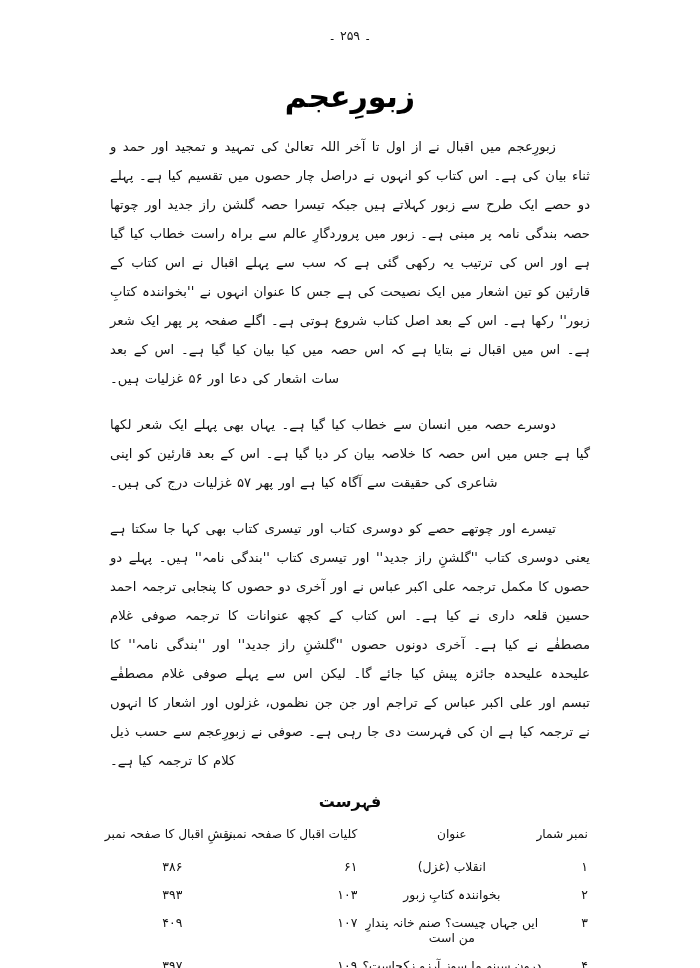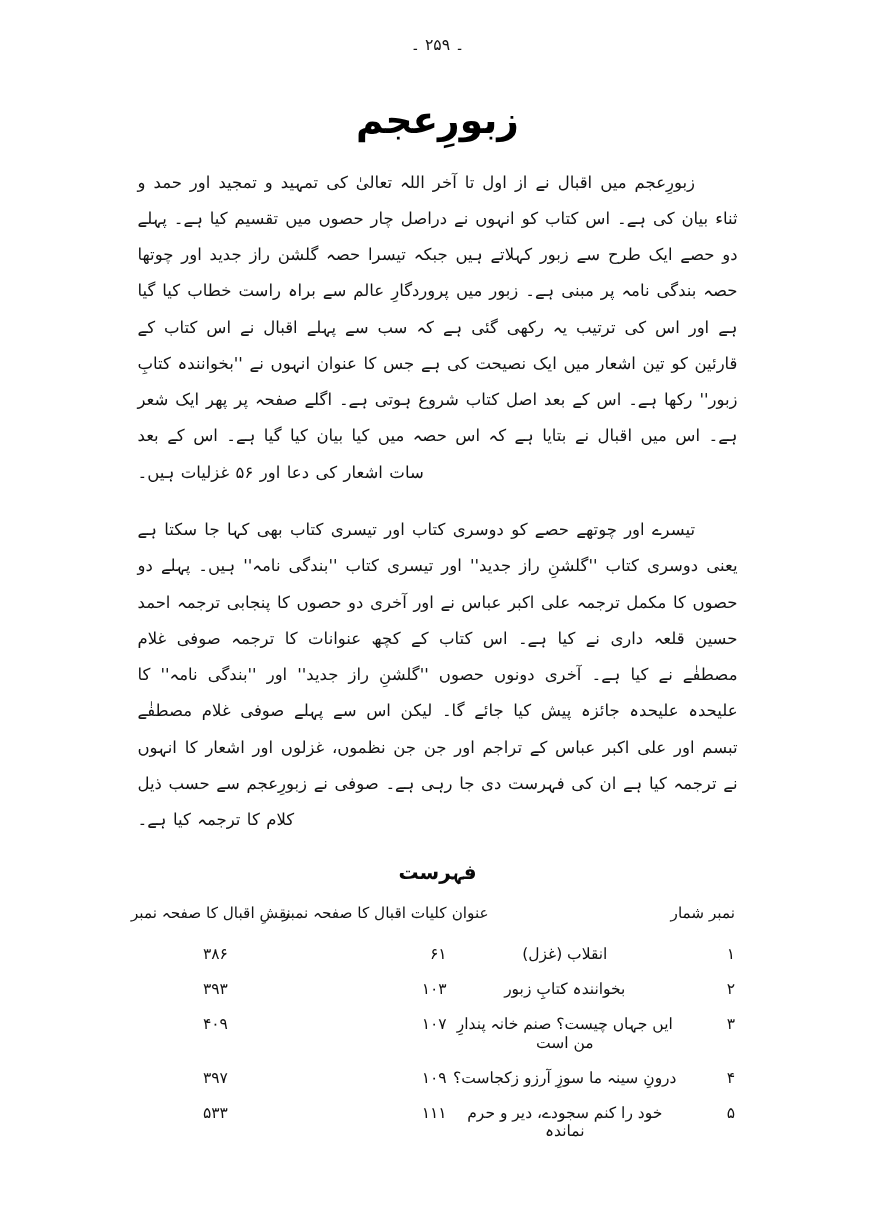--- a/index.html
+++ b/index.html
@@ -94,41 +94,42 @@
     font-weight: normal;
   }
 
   table.index-table thead th {
     font-size: 12.2px;
     padding-bottom: 12px;
     white-space: nowrap;
   }
 
   .col-serial   { width: 9%;  text-align: right; }
-  .col-title    { width: 39%; text-align: left; }
+  .col-title    { width: 39%; text-align: center; }
   .col-kulliyat { width: 26%; text-align: right; }
   .col-naqsh    { width: 26%; text-align: center; }
 
   tbody td.col-title { text-align: center; }
   tbody td { padding-top: 10px; padding-bottom: 10px; }
 
   .num { font-size: 12.6px; letter-spacing: 0.5px; }
 </style>
 </head>
 <body>
 
 <div class="page">
 
   <div class="page-folio">۔ ۲۵۹ ۔</div>
 
   <h1 class="doc-title">زبورِعجم</h1>
 
   <div class="body-block">
 
     <p class="para indent">زبورِعجم میں اقبال نے از اول تا آخر اللہ تعالیٰ کی تمہید و تمجید اور حمد و ثناء بیان کی ہے۔ اس کتاب کو انہوں نے دراصل چار حصوں میں تقسیم کیا ہے۔ پہلے دو حصے ایک طرح سے زبور کہلاتے ہیں جبکہ تیسرا حصہ گلشن راز جدید اور چوتھا حصہ بندگی نامہ پر مبنی ہے۔ زبور میں پروردگارِ عالم سے براہ راست خطاب کیا گیا ہے اور اس کی ترتیب یہ رکھی گئی ہے کہ سب سے پہلے اقبال نے اس کتاب کے قارئین کو تین اشعار میں ایک نصیحت کی ہے جس کا عنوان انہوں نے ''بخوانندہ کتابِ زبور'' رکھا ہے۔ اس کے بعد اصل کتاب شروع ہوتی ہے۔ اگلے صفحہ پر پھر ایک شعر ہے۔ اس میں اقبال نے بتایا ہے کہ اس حصہ میں کیا بیان کیا گیا ہے۔ اس کے بعد سات اشعار کی دعا اور ۵۶ غزلیات ہیں۔</p>
+    <p class="para indent">دوسرے حصہ میں انسان سے خطاب کیا گیا ہے۔ یہاں بھی پہلے ایک شعر لکھا گیا ہے جس میں اس حصہ کا خلاصہ بیان کر دیا گیا ہے۔ اس کے بعد قارئین کو اپنی شاعری کی حقیقت سے آگاہ کیا ہے اور پھر ۵۷ غزلیات درج کی ہیں۔</p>
     <p class="para indent">تیسرے اور چوتھے حصے کو دوسری کتاب اور تیسری کتاب بھی کہا جا سکتا ہے یعنی دوسری کتاب ''گلشنِ راز جدید'' اور تیسری کتاب ''بندگی نامہ'' ہیں۔ پہلے دو حصوں کا مکمل ترجمہ علی اکبر عباس نے اور آخری دو حصوں کا پنجابی ترجمہ احمد حسین قلعہ داری نے کیا ہے۔ اس کتاب کے کچھ عنوانات کا ترجمہ صوفی غلام مصطفٰے نے کیا ہے۔ آخری دونوں حصوں ''گلشنِ راز جدید'' اور ''بندگی نامہ'' کا علیحدہ علیحدہ جائزہ پیش کیا جائے گا۔ لیکن اس سے پہلے صوفی غلام مصطفٰے تبسم اور علی اکبر عباس کے تراجم اور جن جن نظموں، غزلوں اور اشعار کا انہوں نے ترجمہ کیا ہے ان کی فہرست دی جا رہی ہے۔ صوفی نے زبورِعجم سے حسب ذیل کلام کا ترجمہ کیا ہے۔</p>
 
     <div class="index-heading">فہرست</div>
 
     <table class="index-table">
       <thead>
         <tr>
           <th class="col-serial">نمبر شمار</th>
           <th class="col-title">عنوان</th>
           <th class="col-kulliyat">کلیات اقبال کا صفحہ نمبر</th>

